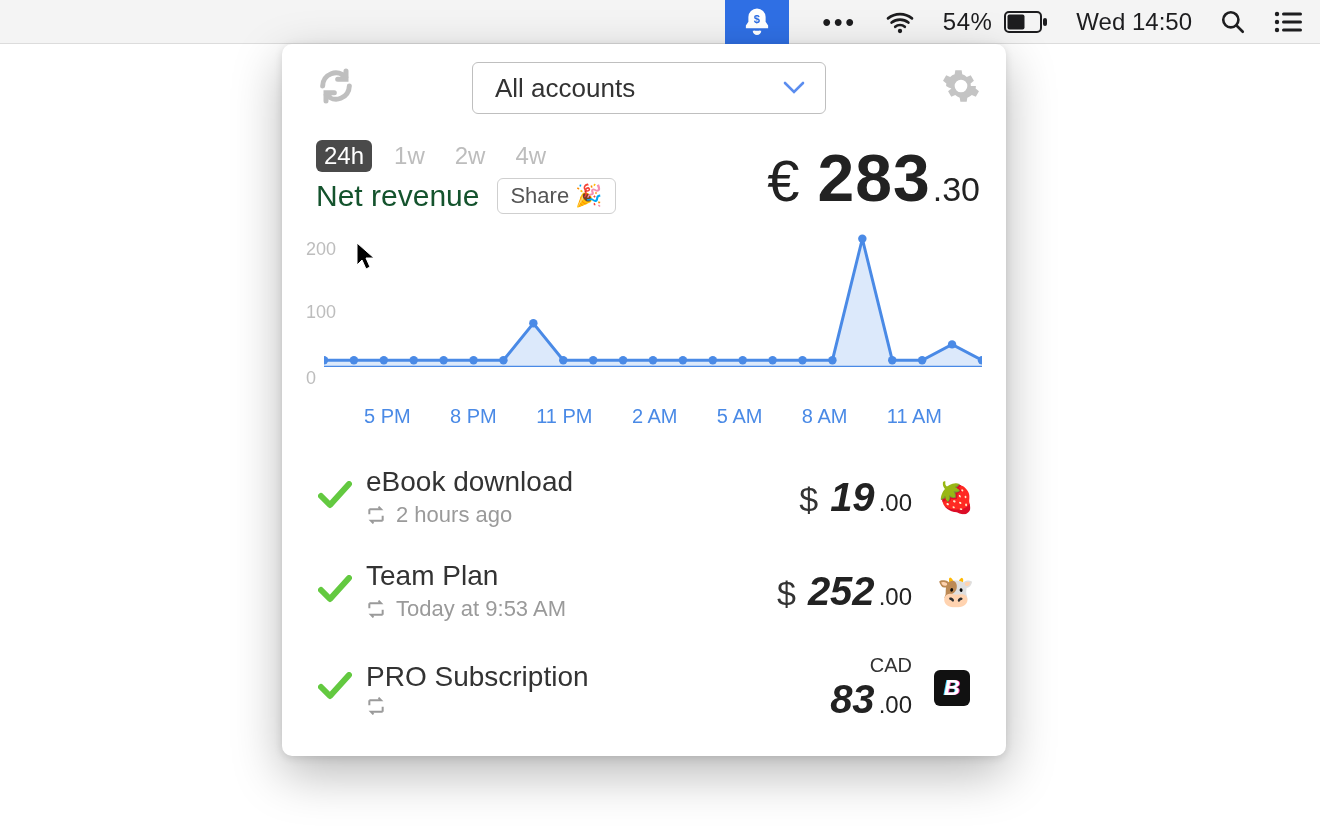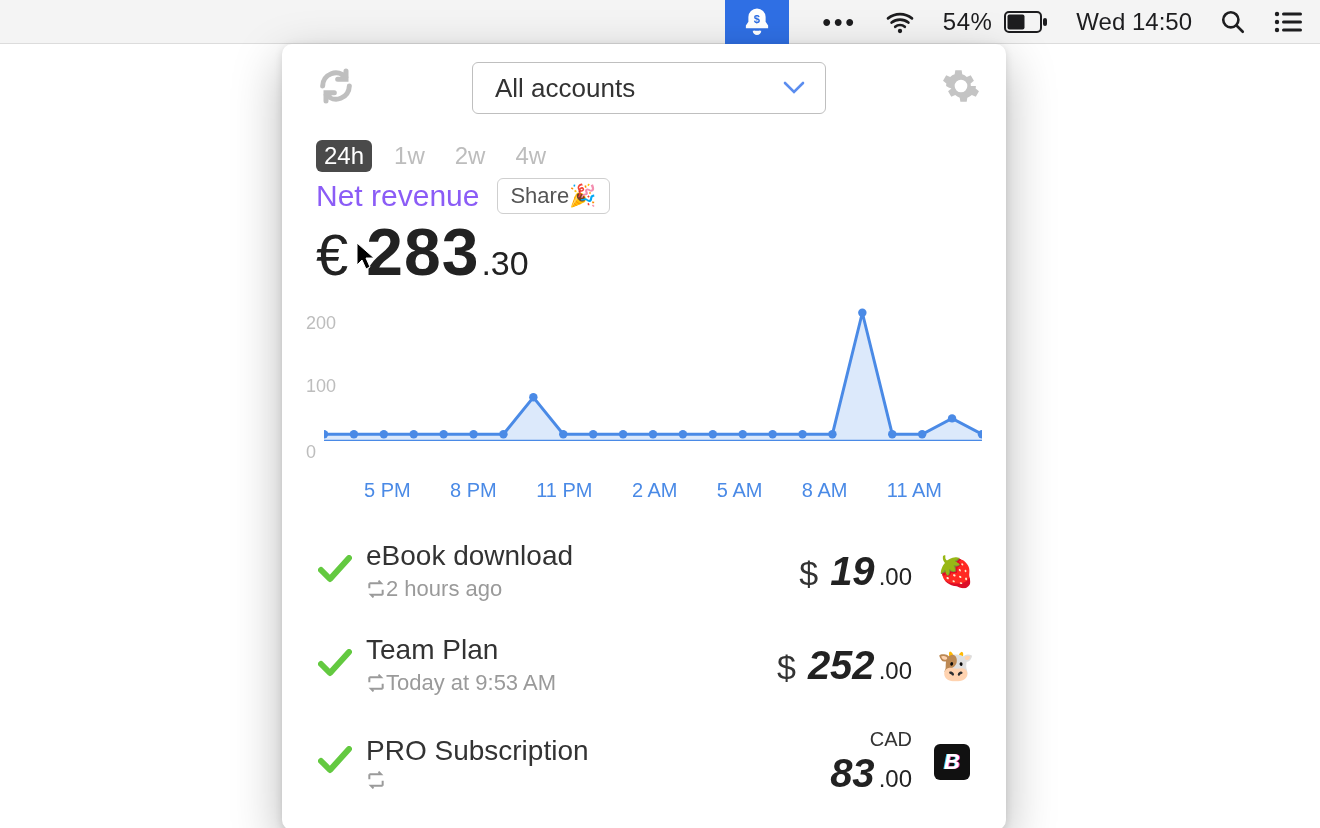--- a/index.html
+++ b/index.html
@@ -71,45 +71,44 @@
     font-size: 26px;
     color: #333;
     cursor: pointer;
   }
   .gear-btn { flex:0 0 auto; cursor:pointer; }
 
   .metric-row {
     display:flex;
     align-items:flex-start;
     padding: 26px 26px 6px 26px;
-    flex-direction: column;
   }
   .metric-left { flex:1; }
   .range-tabs { display:flex; gap:14px; align-items:center; }
   .range-tab {
     font-size: 24px;
     color:#bdbdbd;
     cursor:pointer;
     padding:2px 8px;
     border-radius:6px;
   }
   .range-tab.active {
     background:#4a4a4a;
     color:#fff;
   }
   .metric-title-row { display:flex; align-items:center; gap:18px; margin-top:6px; }
-  .metric-title { font-size:30px; color:#8b5cf6; }
+  .metric-title { font-size:30px; color:#14532d; }
   .share-btn {
     border:1px solid #cfcfcf;
     border-radius:6px;
     padding:4px 12px;
     font-size:22px;
     color:#555;
     cursor:pointer;
-    display:flex; align-items:center; gap:0;
+    display:flex; align-items:center; gap:6px;
   }
   .metric-value {
     display:flex;
     align-items:baseline;
     color:#222;
     font-weight:400;
   }
   .metric-value .cur { font-size:58px; margin-right:18px; }
   .metric-value .whole { font-size:66px; font-weight:700; letter-spacing:1px; }
   .metric-value .dec { font-size:34px; margin-left:2px; }
@@ -137,21 +136,21 @@
   
   .tx-list { padding: 18px 28px 0 28px; }
   .tx-row {
     display:flex;
     align-items:center;
     padding:16px 0;
   }
   .tx-check { flex:0 0 48px; }
   .tx-main { flex:1; min-width:0; }
   .tx-title { font-size:28px; color:#333; }
-  .tx-sub { display:flex; align-items:center; gap:0; color:#9a9a9a; font-size:22px; margin-top:4px; }
+  .tx-sub { display:flex; align-items:center; gap:10px; color:#9a9a9a; font-size:22px; margin-top:4px; }
   .tx-amount { display:flex; align-items:baseline; gap:4px; margin-right:22px; }
   .tx-amount .sym { font-size:34px; color:#333; margin-right:8px; }
   .tx-amount .whole { font-size:40px; font-weight:700; color:#222;font-style:italic; }
   .tx-amount .dec { font-size:24px; color:#222; }
   .tx-ccy { font-size:20px; color:#333; text-align:right; }
   .tx-icon { flex:0 0 44px; font-size:30px; text-align:center; }
   .tx-col-right { display:flex; flex-direction:column; align-items:flex-end; }
 
   .b-badge {
     width:36px;height:36px;border-radius:6px;background:#111;

